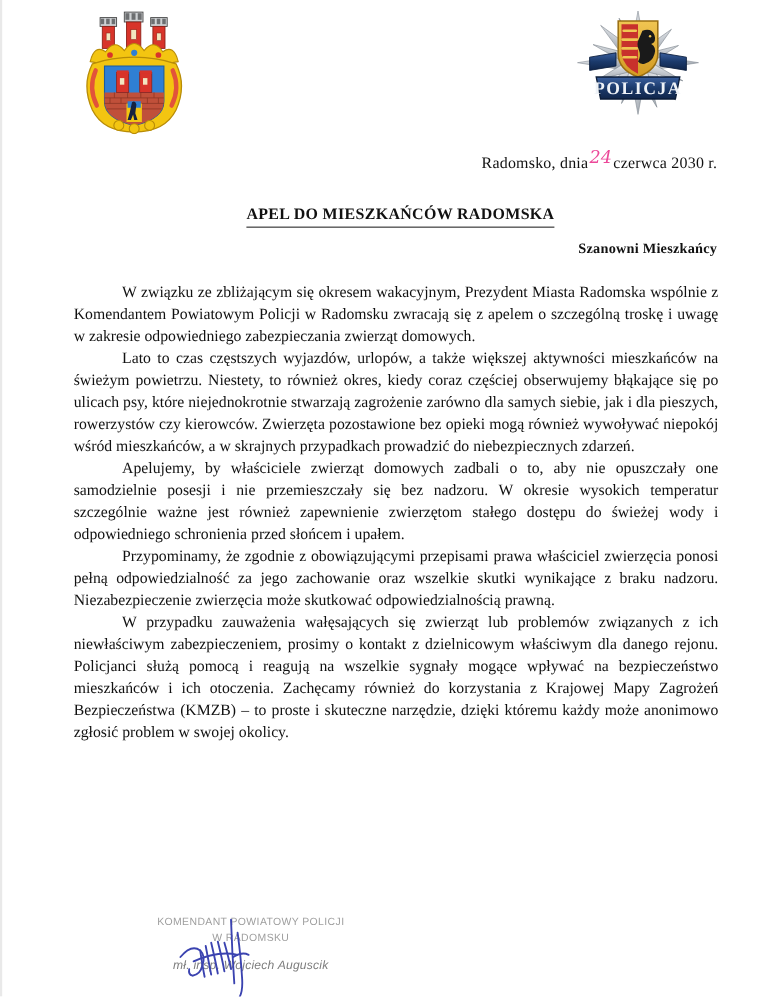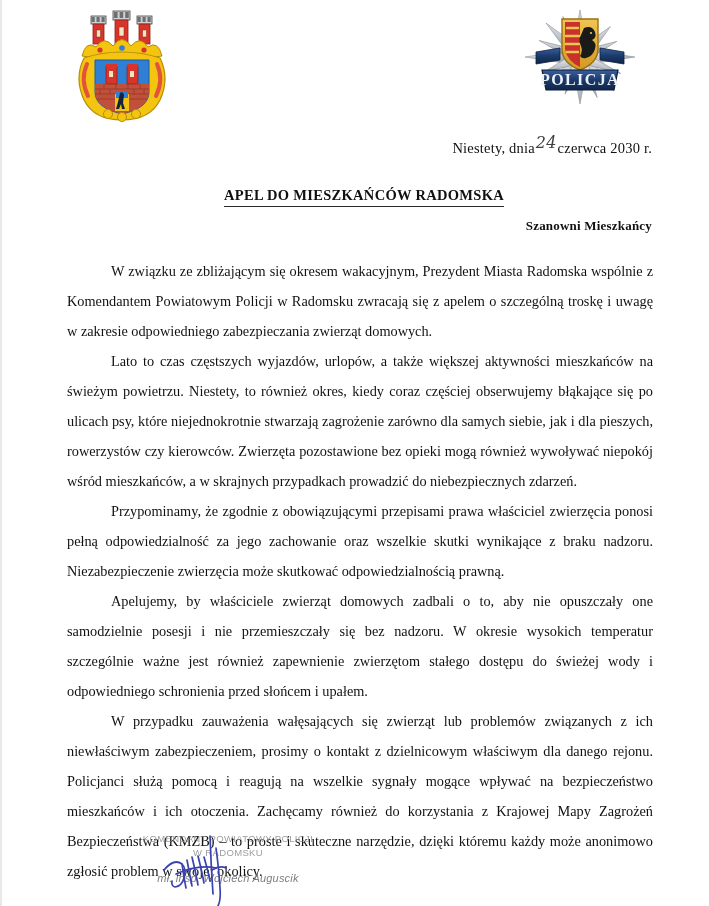--- a/index.html
+++ b/index.html
@@ -60,21 +60,21 @@
     top: 138px;
     right: 57px;
     font-size: 14.5px;
     letter-spacing: .2px;
     white-space: nowrap;
   }
   .dateline .hand-date {
     font-family: "DejaVu Serif", serif;
     font-style: italic;
     font-size: 16px;
-    color: #404040;
+    color: #ec4899;
     position: relative;
     top: -5px;
     padding: 0 1px;
   }
 
   
   .title-block {
     position: absolute;
     top: 186px;
     left: 0;
@@ -99,21 +99,21 @@
     letter-spacing: .2px;
   }
 
   
   .body-text {
     position: absolute;
     top: 256px;
     left: 67px;
     width: 586px;
     font-size: 14.3px;
-    line-height: 30px;
+    line-height: 20px;
     text-align: justify;
     text-justify: inter-word;
   }
   .body-text p {
     margin: 0 0 0 0;
     text-indent: 44px;
   }
 
   
   .signature-block {
@@ -288,33 +288,33 @@
 
       <path d="M66 20 q8 -3 11 4 q2 6 -3 8 q5 3 3 9 q-2 7 -9 9 q-4 1 -6 -2 q3 -5 1 -10 q-3 -6 0 -11 Z" fill="#1a1a1a"></path>
       <circle cx="73" cy="25" r="1.1" fill="#f0c552"></circle>
 
       <path d="M24 62 L100 62 L96 82 L28 82 Z" fill="url(#band)" stroke="#0b1c38" stroke-width="1.2"></path>
       <text x="62" y="77" text-anchor="middle" font-family="Liberation Serif, serif" font-size="16" font-weight="bold" fill="#eef2f7" letter-spacing="1.4">POLICJA</text>
     </svg>
   </div>
 
   <div class="dateline">
-    <span>Niestety, dnia</span><span class="hand-date">24</span><span>czerwca 2030 r.</span>
+    <span>Radomsko, dnia</span><span class="hand-date">24</span><span>czerwca 2030 r.</span>
   </div>
 
   <div class="title-block">
     <div class="doc-title">APEL DO MIESZKAŃCÓW RADOMSKA</div>
     <div class="salutation">Szanowni Mieszkańcy</div>
   </div>
 
   <div class="body-text">
     <p>W związku ze zbliżającym się okresem wakacyjnym, Prezydent Miasta Radomska wspólnie z Komendantem Powiatowym Policji w Radomsku zwracają się z apelem o szczególną troskę i uwagę w zakresie odpowiedniego zabezpieczania zwierząt domowych.</p>
     <p>Lato to czas częstszych wyjazdów, urlopów, a także większej aktywności mieszkańców na świeżym powietrzu. Niestety, to również okres, kiedy coraz częściej obserwujemy błąkające się po ulicach psy, które niejednokrotnie stwarzają zagrożenie zarówno dla samych siebie, jak i dla pieszych, rowerzystów czy kierowców. Zwierzęta pozostawione bez opieki mogą również wywoływać niepokój wśród mieszkańców, a w skrajnych przypadkach prowadzić do niebezpiecznych zdarzeń.</p>
+    <p>Apelujemy, by właściciele zwierząt domowych zadbali o to, aby nie opuszczały one samodzielnie posesji i nie przemieszczały się bez nadzoru. W okresie wysokich temperatur szczególnie ważne jest również zapewnienie zwierzętom stałego dostępu do świeżej wody i odpowiedniego schronienia przed słońcem i upałem.</p>
     <p>Przypominamy, że zgodnie z obowiązującymi przepisami prawa właściciel zwierzęcia ponosi pełną odpowiedzialność za jego zachowanie oraz wszelkie skutki wynikające z braku nadzoru. Niezabezpieczenie zwierzęcia może skutkować odpowiedzialnością prawną.</p>
-    <p>Apelujemy, by właściciele zwierząt domowych zadbali o to, aby nie opuszczały one samodzielnie posesji i nie przemieszczały się bez nadzoru. W okresie wysokich temperatur szczególnie ważne jest również zapewnienie zwierzętom stałego dostępu do świeżej wody i odpowiedniego schronienia przed słońcem i upałem.</p>
     <p>W przypadku zauważenia wałęsających się zwierząt lub problemów związanych z ich niewłaściwym zabezpieczeniem, prosimy o kontakt z dzielnicowym właściwym dla danego rejonu. Policjanci służą pomocą i reagują na wszelkie sygnały mogące wpływać na bezpieczeństwo mieszkańców i ich otoczenia. Zachęcamy również do korzystania z Krajowej Mapy Zagrożeń Bezpieczeństwa (KMZB) – to proste i skuteczne narzędzie, dzięki któremu każdy może anonimowo zgłosić problem w swojej okolicy.</p>
   </div>
 
   <div class="signature-block">
     <div class="stamp-lines">
       <div>KOMENDANT POWIATOWY POLICJI</div>
       <div>W RADOMSKU</div>
     </div>
     <div class="sig-name">mł. insp. Wojciech Auguscik</div>
 

